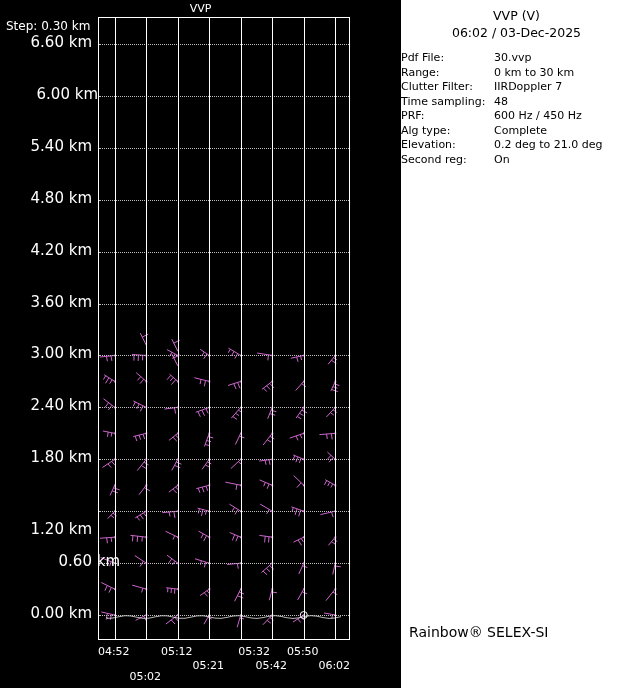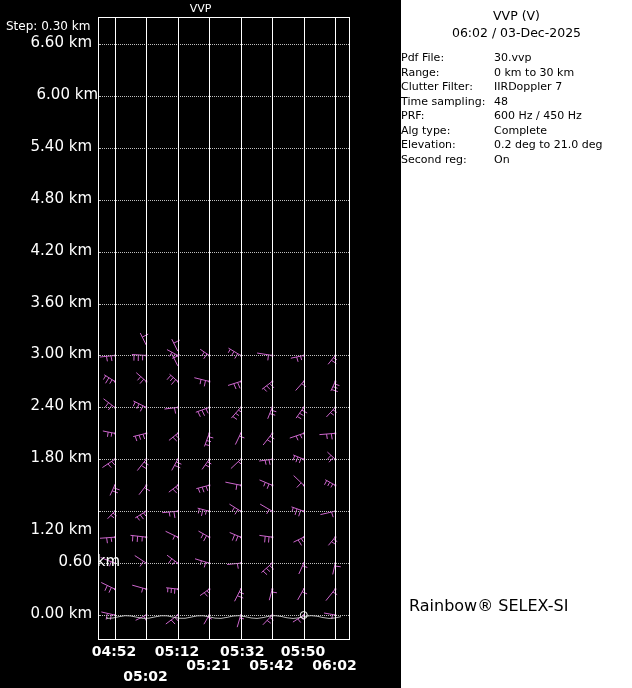--- a/index.html
+++ b/index.html
@@ -79,25 +79,24 @@
     right: 0;
     width: 92px;
     text-align: right;
     color: #ffffff;
     font-size: 15px;
     line-height: 11px;
   }
   .x-tick-label {
     position: absolute;
     color: #ffffff;
-    font-size: 14px;
+    font-size: 11px;
     line-height: 11px;
     text-align: center;
     width: 44px;
-    font-weight: bold;
   }
   #wind-layer {
     position: absolute;
     left: 0; top: 0;
     width: 252px;
     height: 623px;
   }
   
   #info-panel {
     position: absolute;
@@ -122,22 +121,22 @@
   }
   .info-row {
     display: flex;
     white-space: nowrap;
   }
   .info-key { width: 93px; }
   .info-val { }
   #credit {
     position: absolute;
     left: 8px;
-    top: 596px;
-    font-size: 16px;
+    top: 624px;
+    font-size: 14px;
   }
 </style>
 </head>
 <body>
 
 <div id="root">
 
   <div id="plot-panel">
 
     <div id="chart-title">VVP</div>
@@ -537,21 +536,21 @@
         <div class="y-tick-label" style="top: 452.292px; left: 0px;">1.80 km</div>
         <div class="y-tick-label" style="top: 504.208px; left: 0px; margin-top: 20px;">1.20 km</div>
         <div class="y-tick-label" style="top: 556.125px; left: 0px; padding-left: 28px;">0.60 km</div>
         <div class="y-tick-label" style="top: 608.042px; left: 0px;">0.00 km</div>
       </div>
     <div id="x-axis">
         <div class="x-tick-label" style="left: 91.75px; top: 646px;">04:52</div>
         <div class="x-tick-label" style="left: 123.25px; top: 639px; margin-top: 32px;">05:02</div>
         <div class="x-tick-label" style="left: 154.75px; top: 646px;">05:12</div>
         <div class="x-tick-label" style="left: 186.25px; top: 660px;">05:21</div>
-        <div class="x-tick-label" style="left: 220px; top: 646px;">05:32</div>
+        <div class="x-tick-label" style="left: 226px; top: 646px; text-align: right;">05:32</div>
         <div class="x-tick-label" style="left: 249.25px; top: 660px;">05:42</div>
         <div class="x-tick-label" style="left: 280.75px; top: 646px;">05:50</div>
         <div class="x-tick-label" style="left: 312.25px; top: 660px;">06:02</div>
       </div>
   </div>
 
   <div id="info-panel">
     <div id="info-title">
       <div>VVP (V)</div>
       <div>06:02 / 03-Dec-2025</div>

